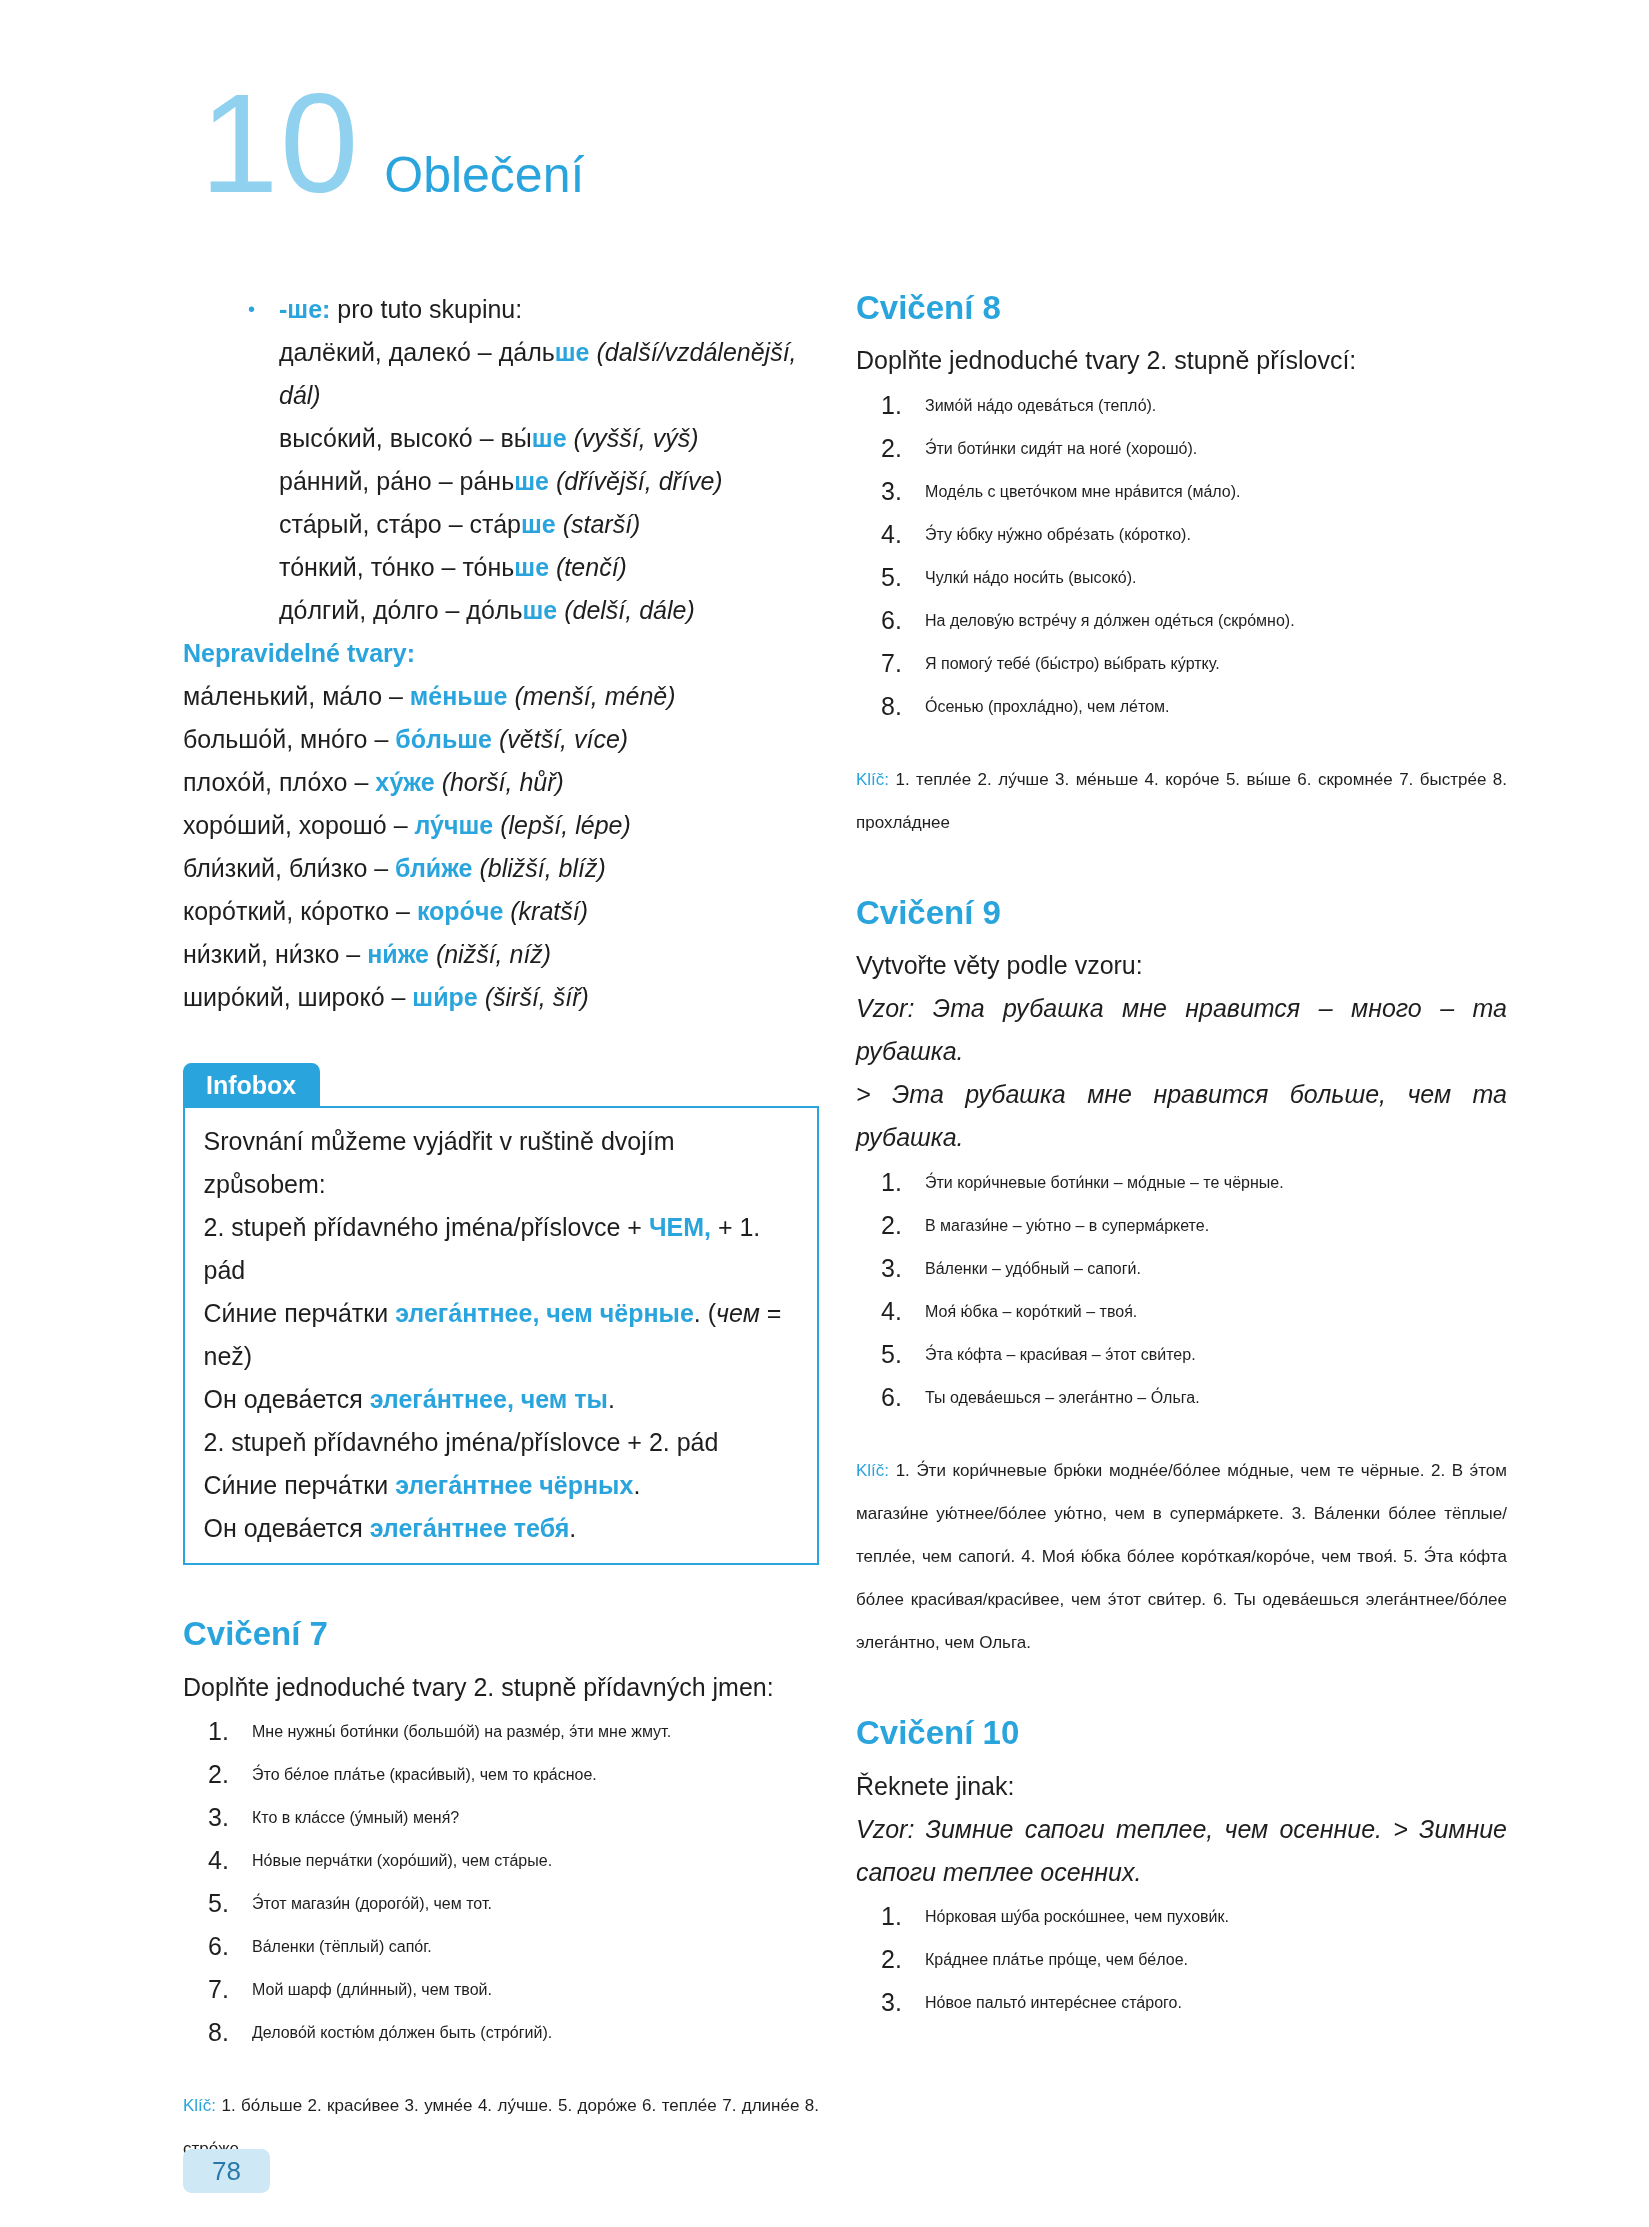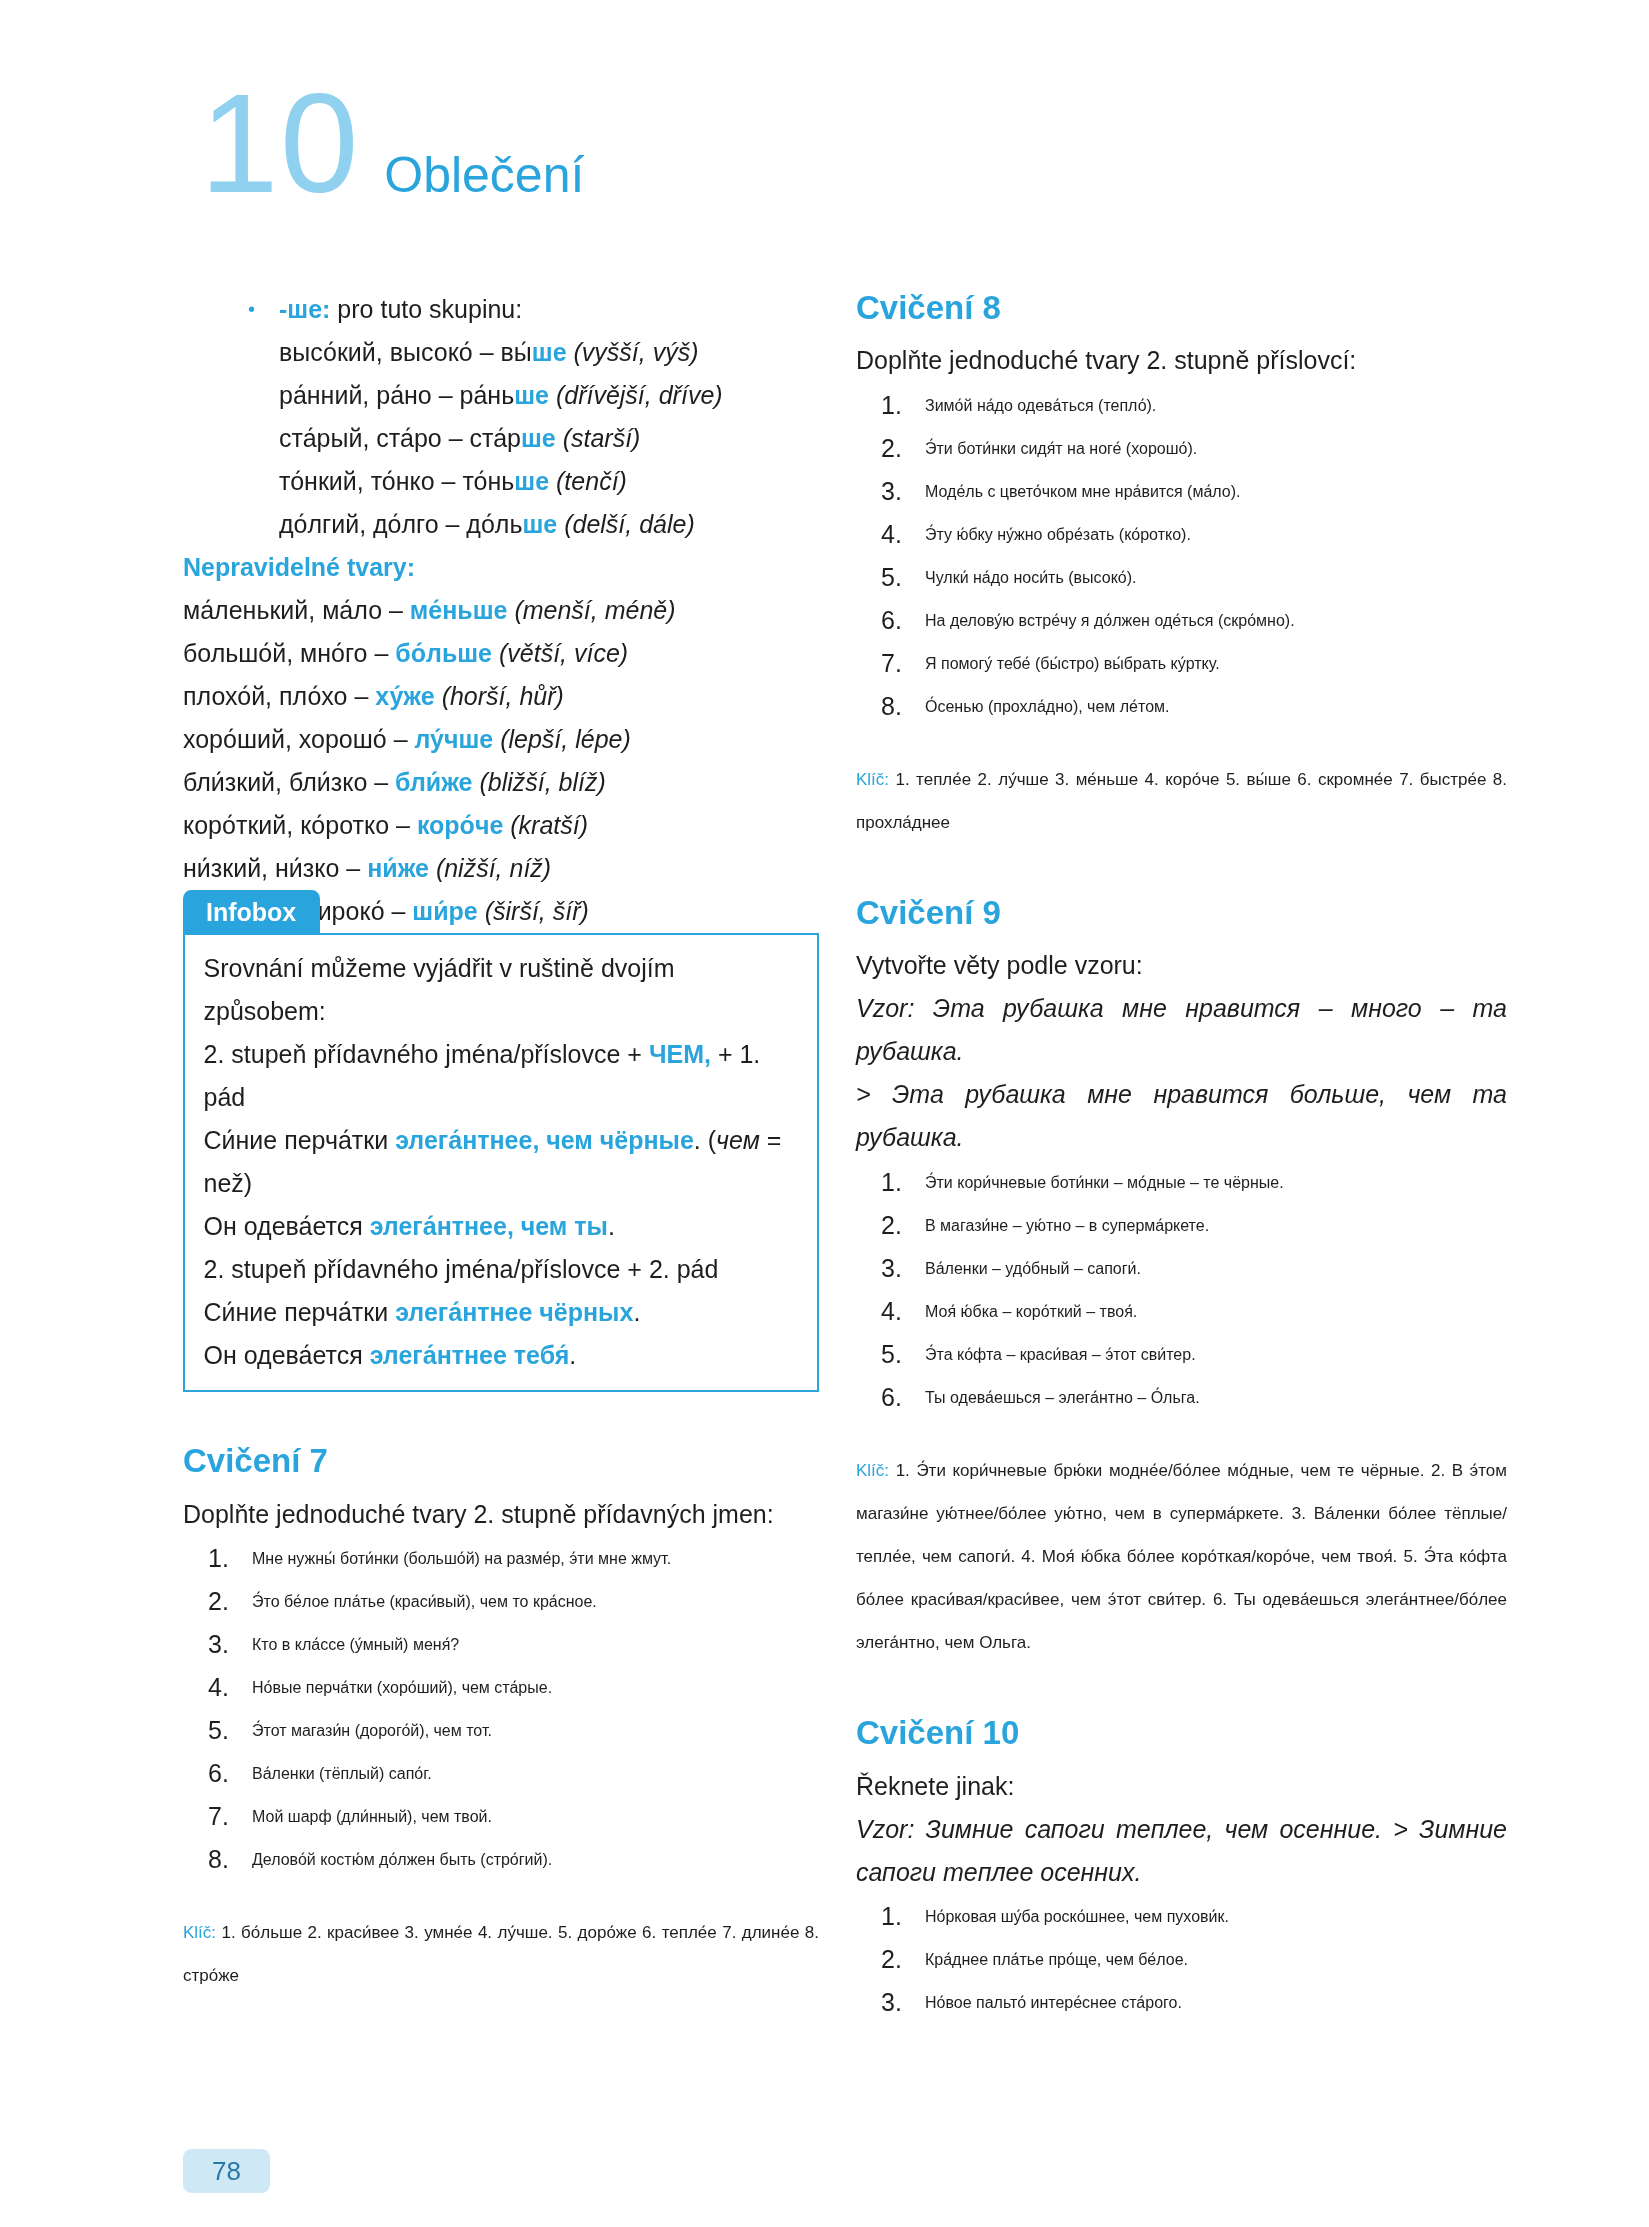--- a/index.html
+++ b/index.html
@@ -19,21 +19,21 @@
   .col-right { flex:1 1 auto; min-width:0; }
   .line { font-size:25px; line-height:43px; }
   .she-line, .bullet-head { padding-left:96px; }
   .bullet-head { position:relative; }
   .bullet { position:absolute; left:65px; top:0; color:var(--accent,#29a4dc); font-size:20px; }
   .sg-ab { color:var(--accent,#29a4dc); font-weight:700; }
   .sg-it { font-style:italic; }
   .sg-key { color:var(--accent,#29a4dc); }
   .irr-head { color:var(--accent,#29a4dc); font-weight:700; }
   
-  .infobox { position:relative; border:2.5px solid var(--accent,#29a4dc); padding:11.8px 18.5px 13.4px; }
+  .infobox { position:relative; border:2.5px solid var(--accent,#29a4dc); margin-top:87px; padding:11.8px 18.5px 13.4px; }
   .infobox-tab {
     position:absolute; top:-45px; left:-2.5px; height:45px;
     background:var(--accent,#29a4dc); color:#fff;
     font-size:25px; font-weight:700; line-height:45px;
     padding:0 23.5px; border-radius:8.4px 8.4px 0 0;
   }
   
   .cv-head { font-size:33px; line-height:1.2; font-weight:700; color:var(--accent,#29a4dc); margin:49px 0 11.8px; }
   .cv-head.first { margin-top:0; }
   .intro { font-size:25px; line-height:43px; }
@@ -63,20 +63,21 @@
   </header>
 
   <div class="columns">
 
     <section class="col-left">
 
       <div class="line bullet-head">
         <span class="bullet">•</span>
         <span><span class="sg-ab">-ше:</span><span> pro tuto skupinu:</span></span>
       </div>
+      <div class="line she-line"><span>далёкий, далеко́ – да́ль</span><span class="sg-ab">ше</span><span> </span><span class="sg-it">(další/vzdálenější, dál)</span></div>
       <div class="line she-line"><span>высо́кий, высоко́ – вы́</span><span class="sg-ab">ше</span><span> </span><span class="sg-it">(vyšší, výš)</span></div>
       <div class="line she-line"><span>ра́нний, ра́но – ра́нь</span><span class="sg-ab">ше</span><span> </span><span class="sg-it">(dřívější, dříve)</span></div>
       <div class="line she-line"><span>ста́рый, ста́ро – ста́р</span><span class="sg-ab">ше</span><span> </span><span class="sg-it">(starší)</span></div>
       <div class="line she-line"><span>то́нкий, то́нко – то́нь</span><span class="sg-ab">ше</span><span> </span><span class="sg-it">(tenčí)</span></div>
       <div class="line she-line"><span>до́лгий, до́лго – до́ль</span><span class="sg-ab">ше</span><span> </span><span class="sg-it">(delší, dále)</span></div>
 
       <div class="line irr-head">Nepravidelné tvary:</div>
       <div class="line"><span>ма́ленький, ма́ло – </span><span class="sg-ab">ме́ньше</span><span> </span><span class="sg-it">(menší, méně)</span></div>
       <div class="line"><span>большо́й, мно́го – </span><span class="sg-ab">бо́льше</span><span> </span><span class="sg-it">(větší, více)</span></div>
       <div class="line"><span>плохо́й, пло́хо – </span><span class="sg-ab">ху́же</span><span> </span><span class="sg-it">(horší, hůř)</span></div>

